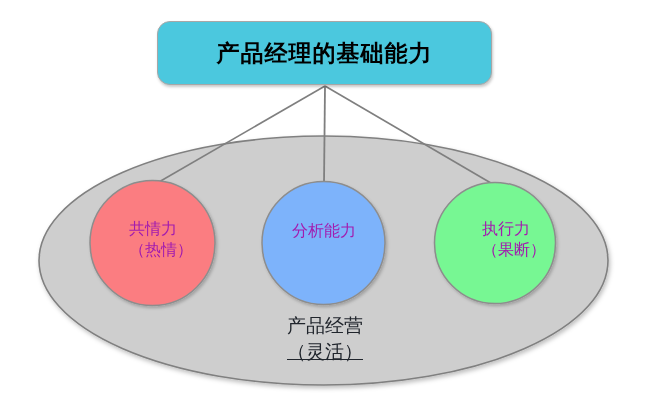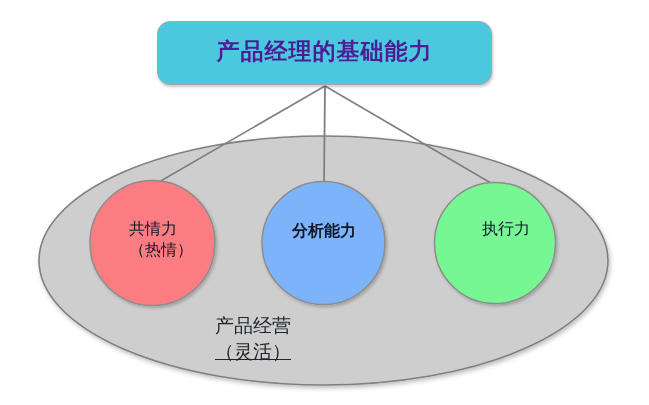--- a/index.html
+++ b/index.html
@@ -29,54 +29,54 @@
     border: 1px solid #a7a7a7;
     box-shadow: 1px 2px 3px rgba(0,0,0,0.22);
     display: flex;
     align-items: center;
     justify-content: center;
     box-sizing: border-box;
   }
   .title-text {
     font-size: 23px;
     font-weight: bold;
-    color: #4c1d95;
+    color: #000000;
     letter-spacing: 1px;
     line-height: 1;
     white-space: nowrap;
-    font-family: Liberation Mono, monospace;
   }
   
   #art {
     position: absolute;
     left: 0;
     top: 0;
     width: 649px;
     height: 405px;
   }
   
   .circle-label {
     position: absolute;
     text-align: center;
     line-height: 1.32;
     font-size: 16px;
-    color: #0f172a;
+    color: #a21caf;
     white-space: nowrap;
     pointer-events: none;
   }
   .circle-label .l2 { display: block; padding-left: 16px; }
   #label-empathy { left: 90px; top: 218px; width: 126px; }
-  #label-analysis { left: 262px; top: 220px; width: 124px; font-weight: bold; }
+  #label-analysis { left: 262px; top: 220px; width: 124px; }
   #label-execution { left: 434px; top: 218px; width: 144px; }
   
   .caption {
     position: absolute;
     left: 215px;
     top: 313px;
     width: 220px;
+    text-align: center;
     font-size: 19px;
     color: #20252c;
     line-height: 1.38;
     white-space: nowrap;
   }
   .caption .c2 { display: block; text-decoration: underline; }
 </style>
 </head>
 <body>
 
@@ -113,20 +113,21 @@
     <span>共情力</span>
     <span class="l2">（热情）</span>
   </div>
 
   <div class="circle-label" id="label-analysis">
     <span>分析能力</span>
   </div>
 
   <div class="circle-label" id="label-execution">
     <span>执行力</span>
+    <span class="l2">（果断）</span>
   </div>
 
   <div class="caption">
     <span>产品经营</span>
     <span class="c2">（灵活）</span>
   </div>
 
 </div>
 
 </body></html>

